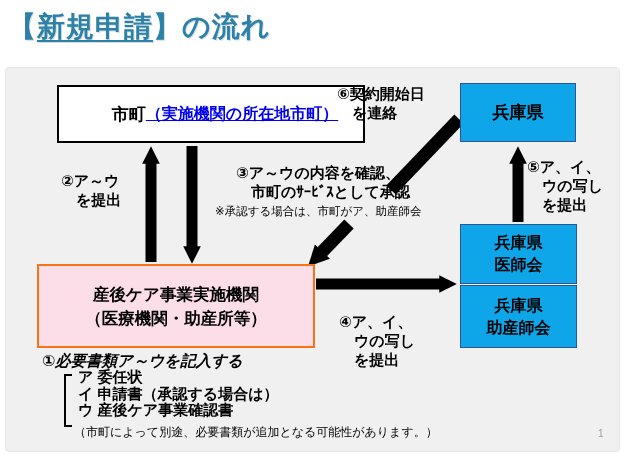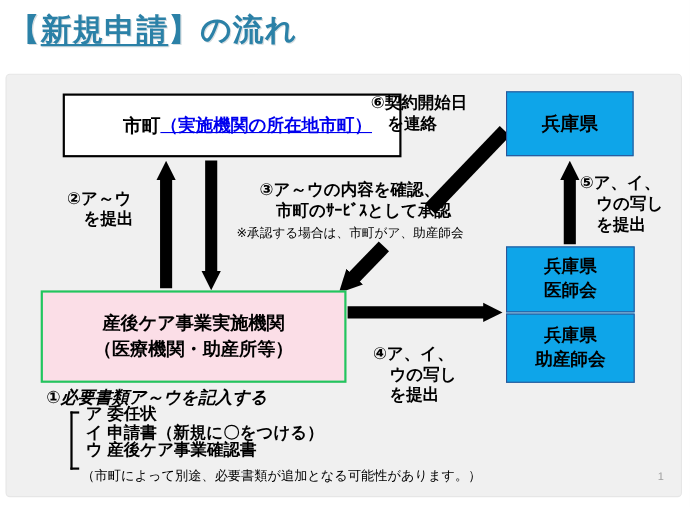--- a/index.html
+++ b/index.html
@@ -18,21 +18,21 @@
     border: 1px solid #e6e6e6; border-radius: 4px; }
 
   
   .arrows { left: 0; top: 0; width: 627px; height: 461px; z-index: 1; }
 
   
   .box { display: flex; align-items: center; justify-content: center; text-align: center;
     font-weight: bold; color: #000; z-index: 2; white-space: pre-line; }
   .box-white { background: #ffffff; border: 2px solid #000000; }
   .box-blue  { background: #0ea5e9; border: 1.5px solid #2E5597; }
-  .box-pink  { background: #FBDEE7; border: 2px solid #22c55e; }
+  .box-pink  { background: #FBDEE7; border: 2px solid #f97316; }
 
   .box-city { left: 57px; top: 85px; width: 308px; height: 58px; font-size: 17px; padding-left: 28px; }
   .box-city .link { color: #0000EE; text-decoration: underline; font-size: 16px; }
   .box-pref { left: 460px; top: 83px; width: 116px; height: 59px; font-size: 17px; }
   .box-med  { left: 460px; top: 224px; width: 117px; height: 60px; font-size: 16px; line-height: 22px; }
   .box-mid  { left: 460px; top: 285px; width: 117px; height: 63px; font-size: 16px; line-height: 22px; }
   .box-provider { left: 37px; top: 264px; width: 278px; height: 84px; font-size: 16.5px; line-height: 24px; }
 
   
   .lbl { white-space: pre-line; font-weight: 600; font-size: 15px; line-height: 19px;
@@ -120,17 +120,17 @@
 　を提出</div>
 <div class="abs lbl lbl5">⑤ア、イ、
 　ウの写し
 　を提出</div>
 <div class="abs lbl lbl6">⑥契約開始日
 　を連絡</div>
 
 <div class="abs step1-head">①必要書類ア～ウを記入する</div>
 <div class="abs bracket"></div>
 <div class="abs step1-items">ア 委任状
-イ 申請書（新規に〇をつける）
+イ 申請書（承認する場合は）
 ウ 産後ケア事業確認書</div>
 <div class="abs step1-note">（市町によって別途、必要書類が追加となる可能性があります。）</div>
 
 <div class="abs pagenum">1</div>
 
 </body></html>

